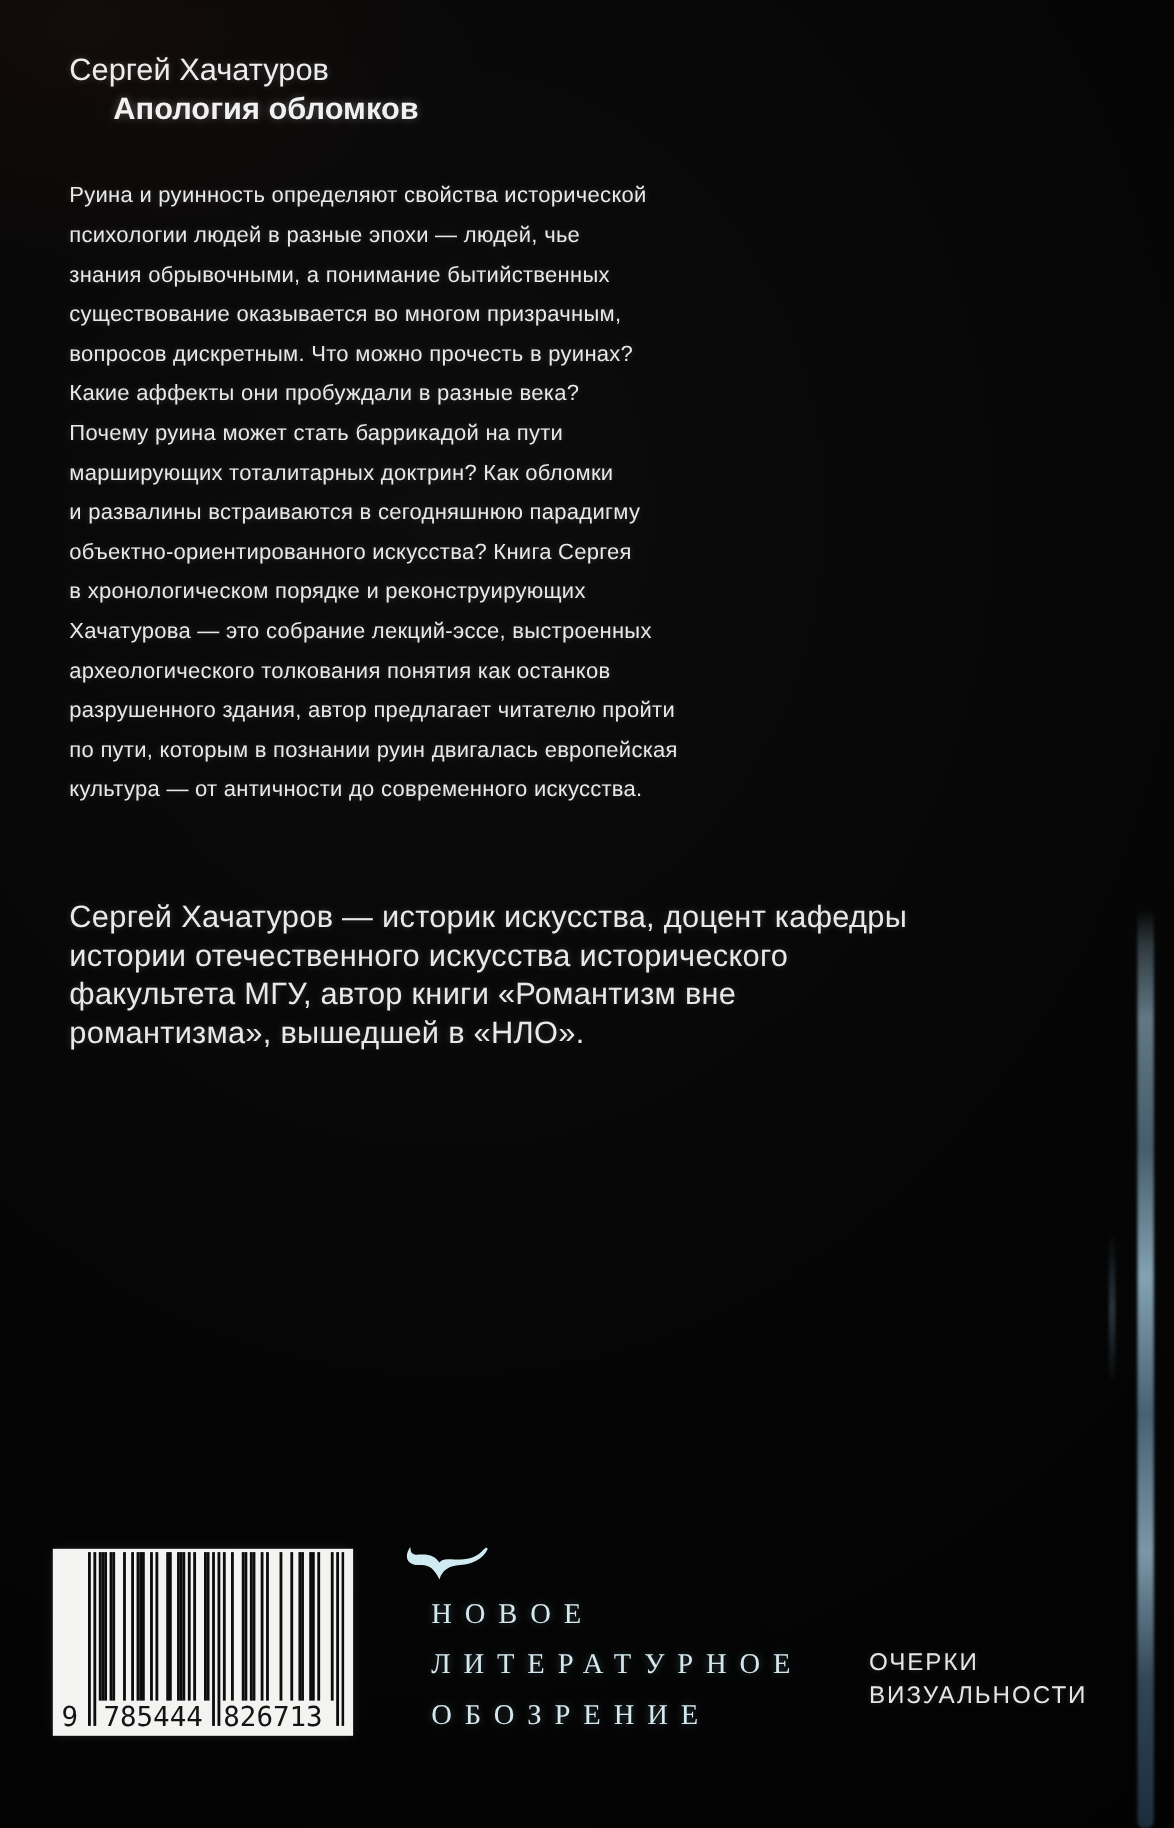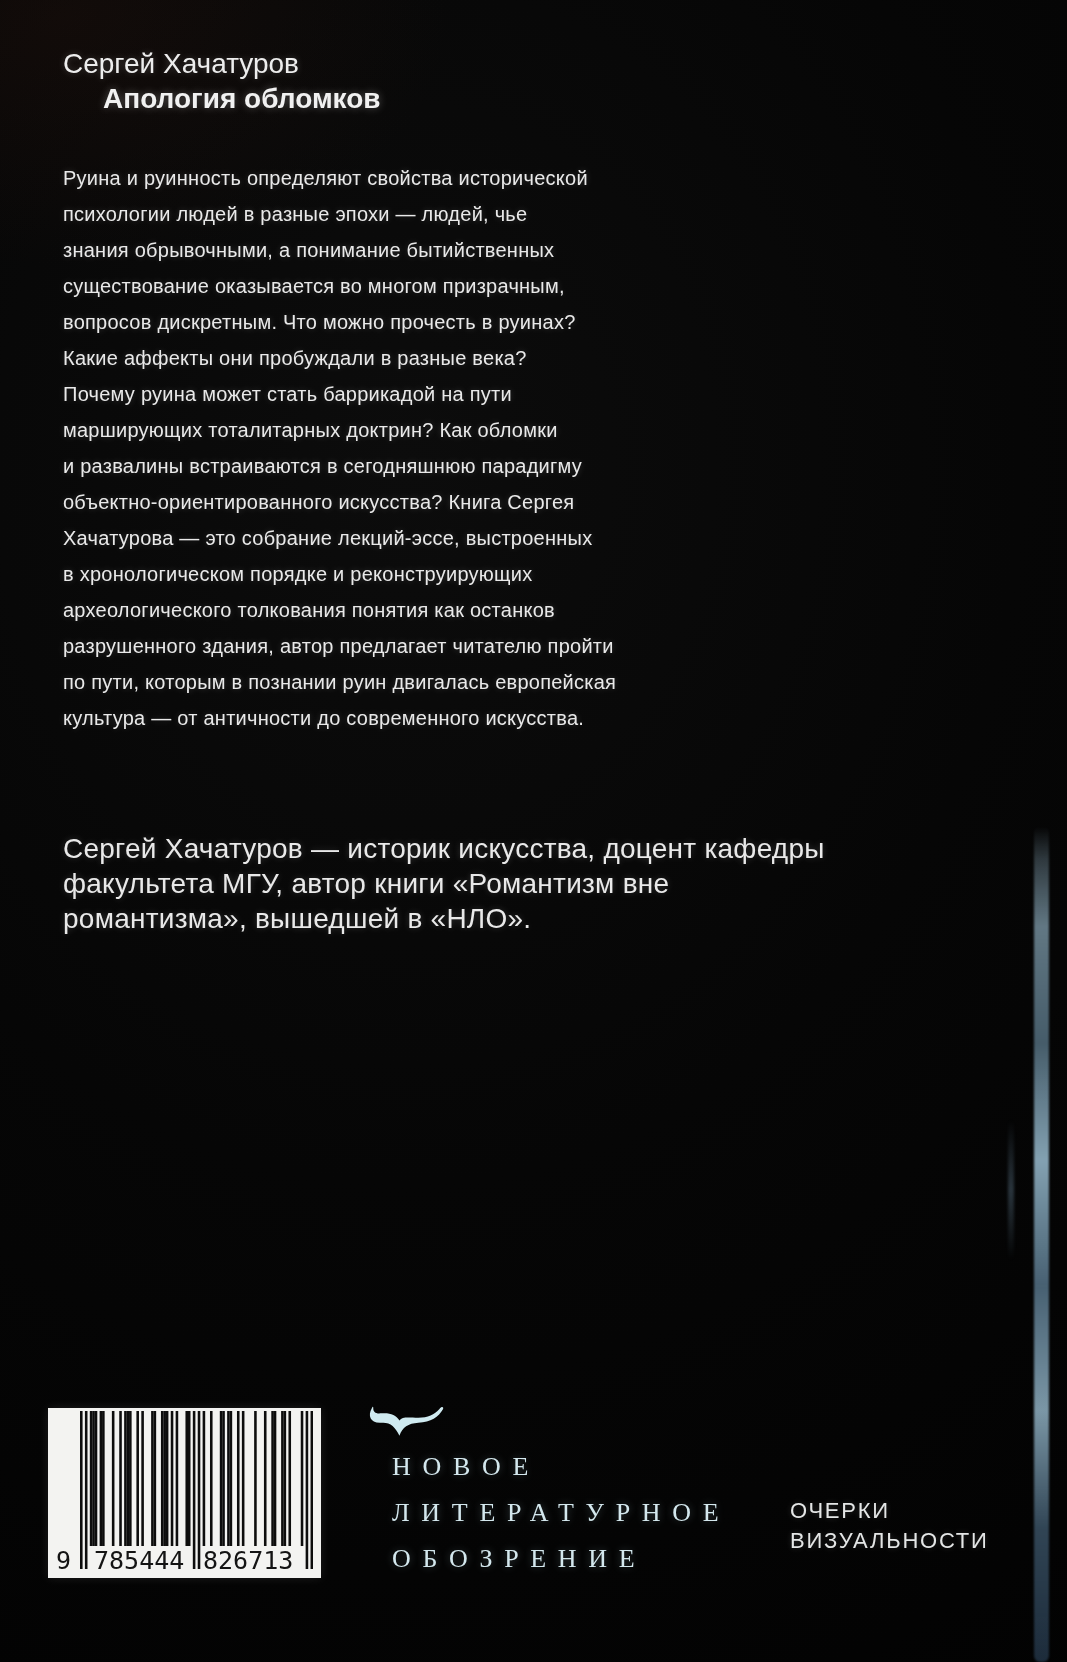--- a/index.html
+++ b/index.html
@@ -22,21 +22,21 @@
   }
   .book-title {
     font-size: 28px; line-height: 35px; font-weight: 700;
     color: #f1f1f1; white-space: nowrap;
     text-shadow: 0 0 9px rgba(255,255,255,.30);
     margin-left: 40px;
   }
   .text-block { position: absolute; left: 63px; }
   .annotation { top: 160px; }
   .annotation .text-line { font-size: 20px; line-height: 36px; }
-  .bio { top: 816px; margin-top: 15px; }
+  .bio { top: 816px; }
   .bio .text-line { font-size: 28px; line-height: 35px; }
   .text-line {
     white-space: nowrap; letter-spacing: .25px; font-weight: 400;
     color: #e9e9e9; text-shadow: 0 0 7px rgba(255,255,255,.20);
   }
   
   .barcode-box {
     position: absolute; left: 48px; top: 1408px;
     width: 273px; height: 170px;
     background: #f3f3f1;
@@ -103,31 +103,32 @@
   <div class="text-line">Руина и руинность определяют свойства исторической</div>
       <div class="text-line">психологии людей в разные эпохи — людей, чье</div>
       <div class="text-line">знания обрывочными, а понимание бытийственных</div>
       <div class="text-line">существование оказывается во многом призрачным,</div>
       <div class="text-line">вопросов дискретным. Что можно прочесть в руинах?</div>
       <div class="text-line">Какие аффекты они пробуждали в разные века?</div>
       <div class="text-line">Почему руина может стать баррикадой на пути</div>
       <div class="text-line">марширующих тоталитарных доктрин? Как обломки</div>
       <div class="text-line">и развалины встраиваются в сегодняшнюю парадигму</div>
       <div class="text-line">объектно-ориентированного искусства? Книга Сергея</div>
+      <div class="text-line">в хронологическом порядке и реконструирующих</div>
       <div class="text-line">Хачатурова — это собрание лекций-эссе, выстроенных</div>
-      <div class="text-line">в хронологическом порядке и реконструирующих</div>
       <div class="text-line">археологического толкования понятия как останков</div>
       <div class="text-line">разрушенного здания, автор предлагает читателю пройти</div>
       <div class="text-line">по пути, которым в познании руин двигалась европейская</div>
       <div class="text-line">культура — от античности до современного искусства.</div>
     </div>
 
   <div class="text-block bio">
 
   <div class="text-line">Сергей Хачатуров — историк искусства, доцент кафедры</div>
+      <div class="text-line">истории отечественного искусства исторического</div>
       <div class="text-line">факультета МГУ, автор книги «Романтизм вне</div>
       <div class="text-line">романтизма», вышедшей в «НЛО».</div>
     </div>
 
   <div class="barcode-box">
     <svg class="barcode-bars" preserveAspectRatio="none" viewBox="0 0 233 158">
         <rect x="0.00" y="0" width="2.57" height="158" fill="#0d0d0d"></rect>
         <rect x="4.91" y="0" width="2.57" height="158" fill="#0d0d0d"></rect>
         <rect x="9.81" y="0" width="2.57" height="135" fill="#0d0d0d"></rect>
         <rect x="12.26" y="0" width="2.57" height="135" fill="#0d0d0d"></rect>

